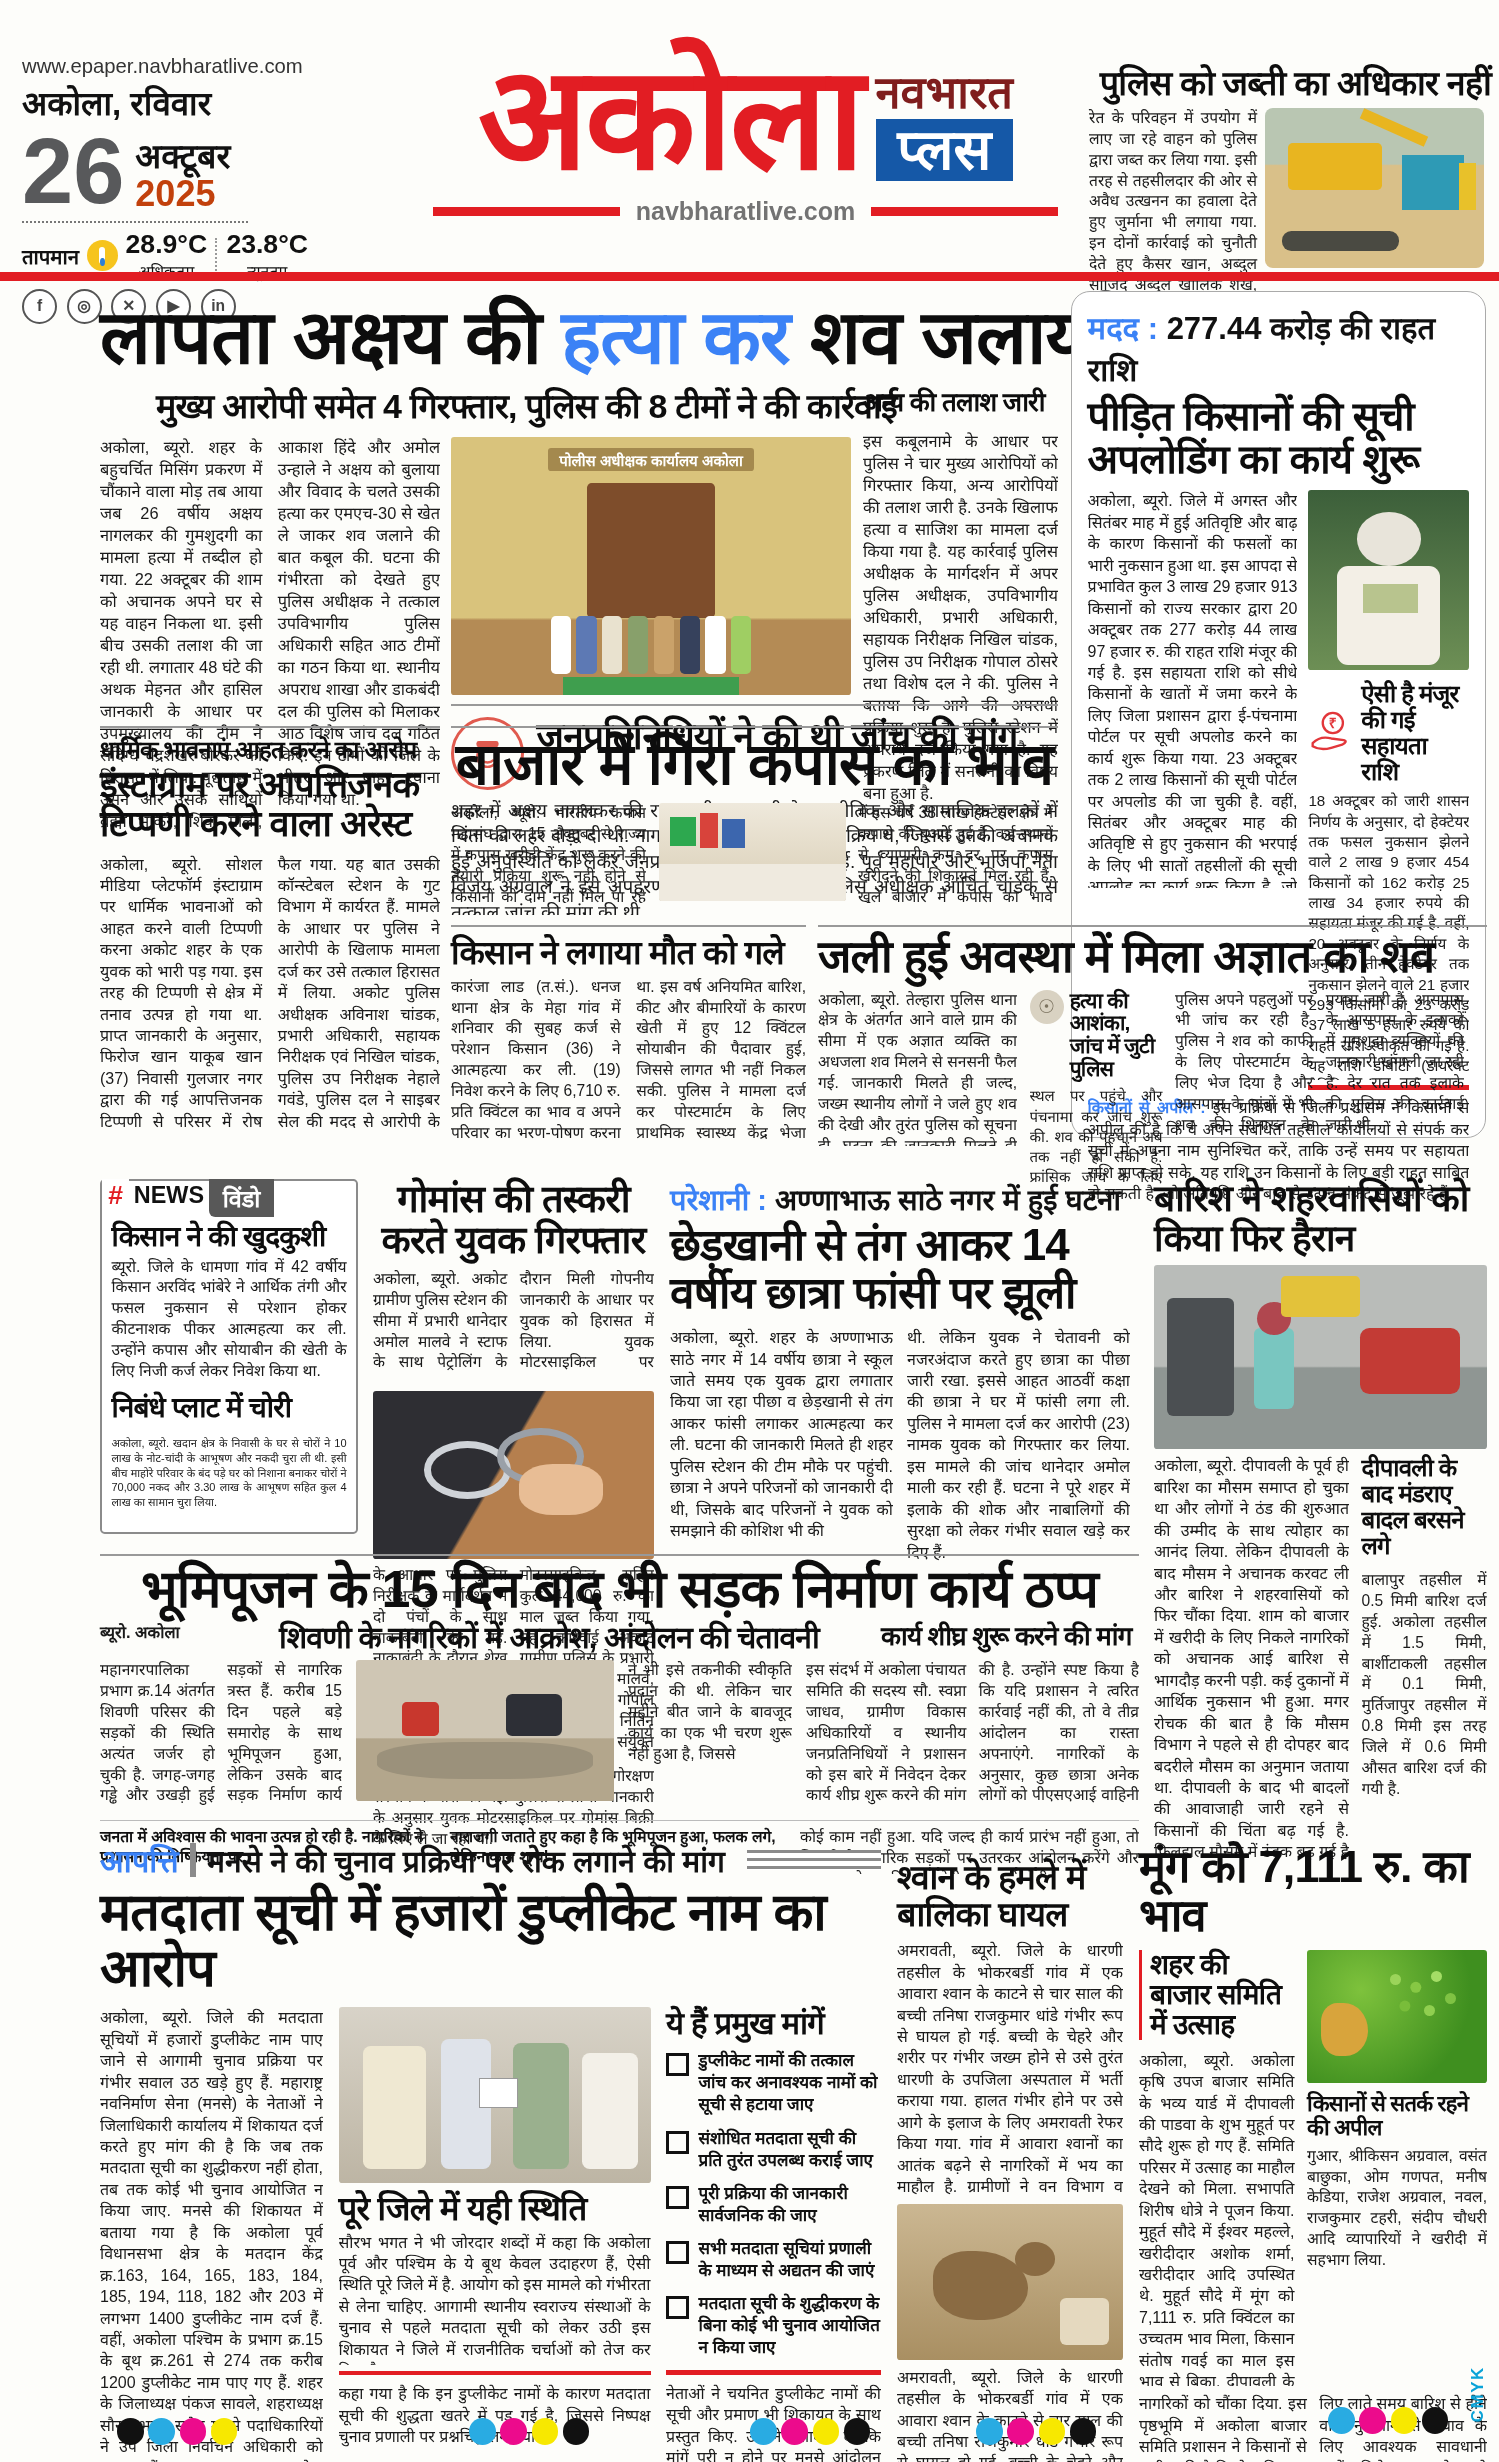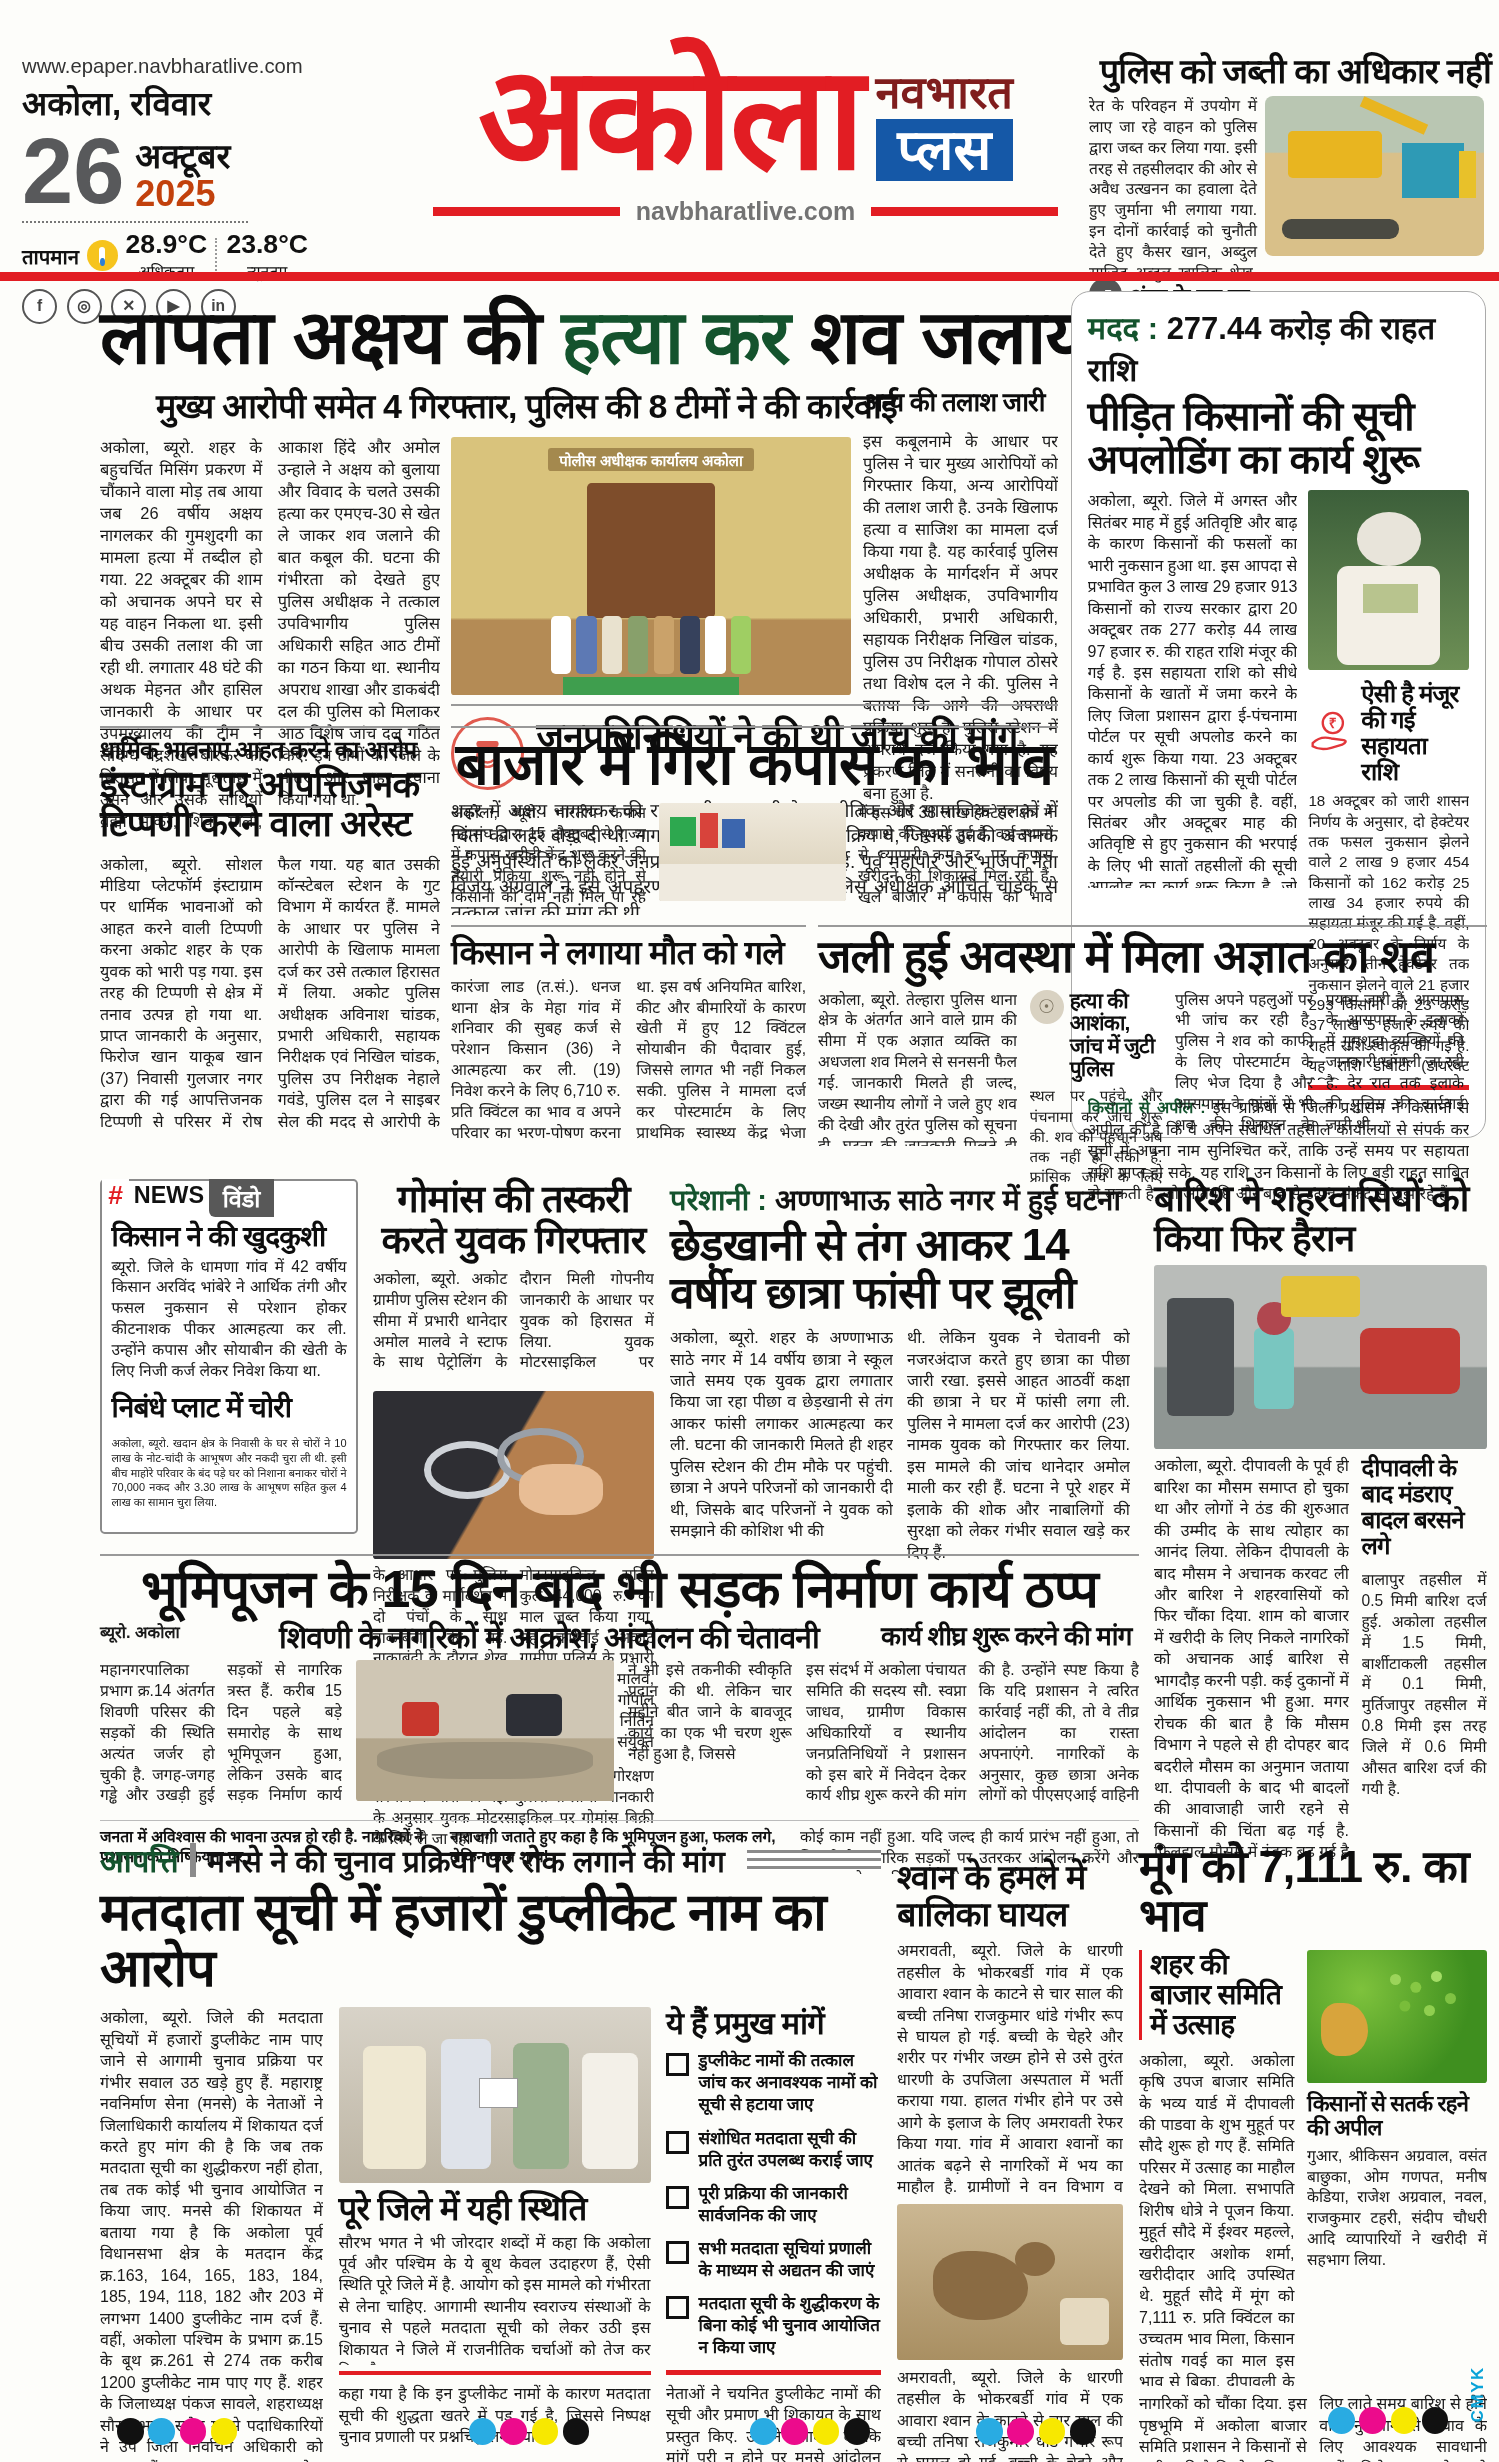--- a/index.html
+++ b/index.html
@@ -3,21 +3,21 @@
 <meta charset="utf-8">
 <style>
   html,body{margin:0;padding:0;background:#e9e7e2;}
   .page{position:relative;width:1499px;height:2462px;background:#fdfdfa;
         font-family:"Liberation Sans",sans-serif;color:#111;overflow:hidden;}
   .abs{position:absolute;}
   .b{font-size:16.4px;line-height:1.34;text-align:justify;color:#1a1a1a;}
   .b b{font-weight:700;margin-top:32px;}
   .cols2{column-count:2;column-gap:15.6px;}
   .hl{font-weight:800;color:#0d0d0d;line-height:1.08;letter-spacing:-0.8px;}
-  .red{color:#14532d;}
+  .red{color:#3b82f6;}
   .kick{font-weight:800;}
   .photo{position:absolute;border-radius:3.1px;overflow:hidden;}
   .caption{font-size:15.6px;font-weight:700;line-height:1.25;}
   .dotline{border-top:2.3px dotted #777;}
   .soc{width:31px;height:31px;border-radius:50%;border:2.3px solid #555;color:#444;
        display:inline-flex;align-items:center;justify-content:center;
        font-weight:800;font-size:15.6px;margin-right:6.2px;background:#fff;}
   .boxed{border:1.6px solid #aaa;border-radius:19px;}
   .chk{display:inline-block;width:17px;height:17px;border:3.1px solid #111;margin-right:9.4px;flex:none;margin-top:3.1px;}
   .demand{display:flex;font-size:17px;font-weight:600;line-height:1.3;margin-bottom:11px;text-align:left;}
@@ -76,21 +76,21 @@
           <div style="font-size:56px;font-weight:800;color:#fff;background:#1558a7;line-height:1.1;padding:0 11px;margin-top:3.1px;">प्लस</div>
         </div>
       </div>
       <div style="display:flex;align-items:center;justify-content:center;gap:15.6px;margin-top:6.2px;">
         <span style="flex:1;height:9.4px;background:#e21d23;max-width:187px;"></span>
         <span style="font-size:25px;font-weight:700;color:#737373;">navbharatlive.com</span>
         <span style="flex:1;height:9.4px;background:#e21d23;max-width:187px;"></span>
       </div>
     </div>
 
-    <div class="abs" style="left:1089px;top:53px;width:402px;">
+    <div class="abs" style="left:1089px;top:65px;width:402px;">
       <div class="hl" style="font-size:34px;text-align:right;">पुलिस को जब्ती का अधिकार नहीं</div>
       <div style="display:flex;gap:7.8px;margin-top:6.2px;">
         <div class="b" style="width:168px;font-size:15.6px;">रेत के परिवहन में उपयोग में लाए जा रहे वाहन को पुलिस द्वारा जब्त कर लिया गया. इसी तरह से तहसीलदार की ओर से अवैध उत्खनन का हवाला देते हुए जुर्माना भी लगाया गया. इन दोनों कार्रवाई को चुनौती देते हुए कैसर खान, अब्दुल साजिद अब्दुल खालिक शेख, शेख</div>
         <div class="photo" style="position:relative;width:219px;height:160px;background:linear-gradient(#b9c6b2 35%,#d9c089 36%);border-radius:7.8px;">
           <span style="position:absolute;left:23.4px;top:35px;width:94px;height:47px;background:#e8b520;border-radius:4.7px;"></span>
           <span style="position:absolute;left:94px;top:14px;width:70px;height:11px;background:#e8b520;transform:rotate(24deg);"></span>
           <span style="position:absolute;right:20.3px;top:47px;width:62px;height:55px;background:#2e9ab5;"></span>
           <span style="position:absolute;right:7.8px;top:55px;width:17px;height:47px;background:#e8c12a;"></span>
           <span style="position:absolute;left:17px;bottom:17px;width:117px;height:20.3px;background:#4a4a42;border-radius:9.4px;"></span>
         </div>

